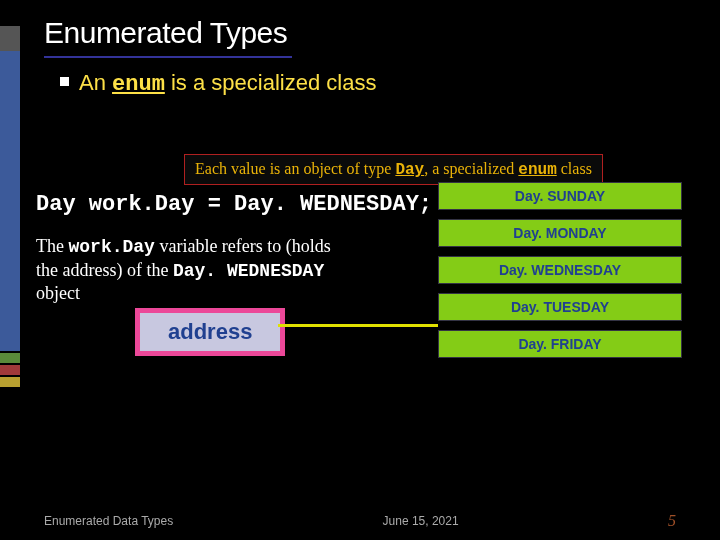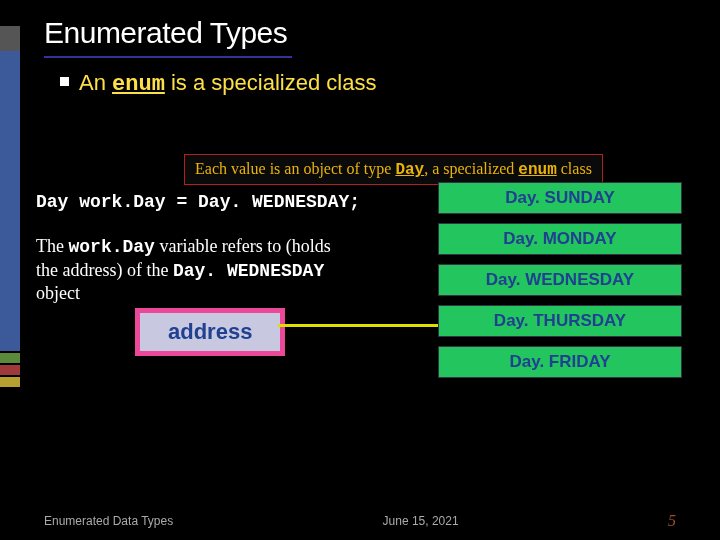--- a/index.html
+++ b/index.html
@@ -73,21 +73,21 @@
     white-space: nowrap;
     margin-top: 24px;
   }
 
   .code-line {
     position: absolute;
     left: 36px;
     top: 192px;
     font-family: "Courier New", monospace;
     font-weight: bold;
-    font-size: 18px;
+    font-size: 22px;
     color: #fff;
   }
 
   .left-explain {
     position: absolute;
     left: 36px;
     top: 235px;
     width: 340px;
     font-family: "Times New Roman", serif;
     font-size: 18px;
@@ -111,25 +111,25 @@
   .day-stack {
     position: absolute;
     left: 438px;
     top: 182px;
     display: flex;
     flex-direction: column;
     gap: 9px;
     width: 244px;
   }
   .day-box {
-    background: #22c55e;
+    background: #84cc16;
     color: #204090;
     font-family: Arial, sans-serif;
     font-weight: bold;
-    font-size: 17px;
+    font-size: 14px;
     text-align: center;
     padding: 5px 0;
     border: 1px solid #334;
     letter-spacing: 0px;
   }
 
   .arrow-line {
     position: absolute;
     height: 3px;
     background: #e0e000;
@@ -186,21 +186,21 @@
   <span>the address) of the </span><span class="mono">Day. WEDNESDAY</span><br>
   <span>object</span>
 </div>
 
 <div class="address-box">address</div>
 
 <div class="day-stack">
   <div class="day-box">Day. SUNDAY</div>
   <div class="day-box">Day. MONDAY</div>
   <div class="day-box">Day. WEDNESDAY</div>
-  <div class="day-box">Day. THURSDAY</div>
+  <div class="day-box">Day. TUESDAY</div>
   <div class="day-box">Day. FRIDAY</div>
 </div>
 
 <div class="arrow-line" style="left:278px; top:324px; width:160px;"></div>
 
 <div class="footer">
   <span>Enumerated Data Types</span>
   <span>June 15, 2021</span>
   <span class="footer-right">5</span>
 </div>

